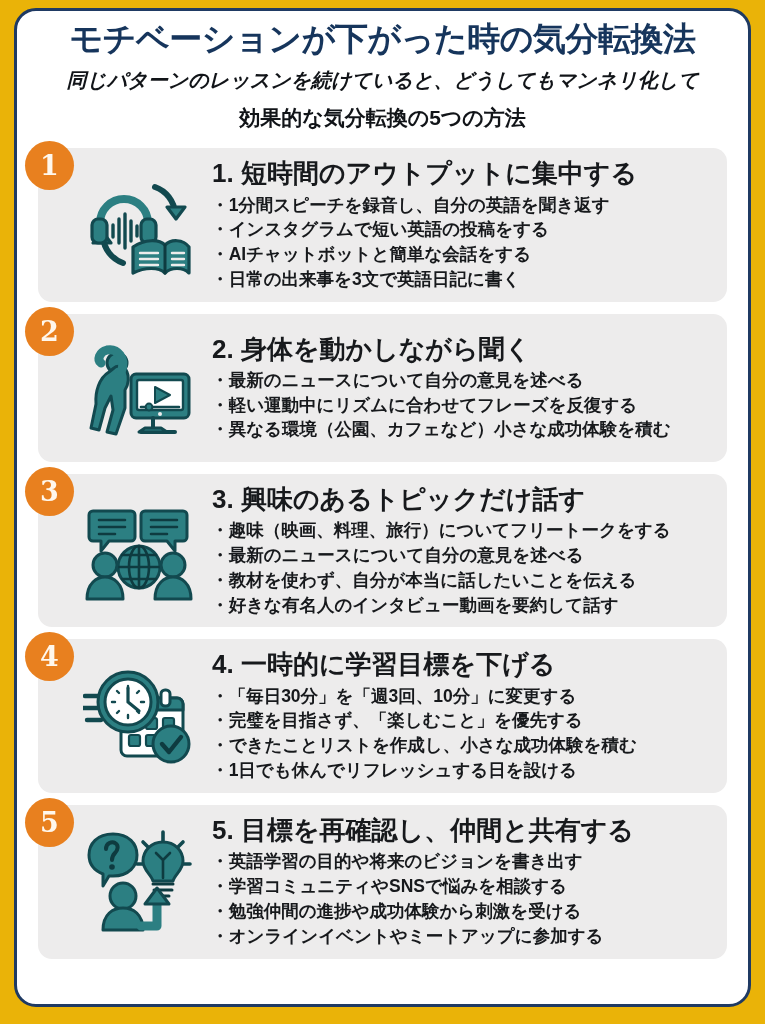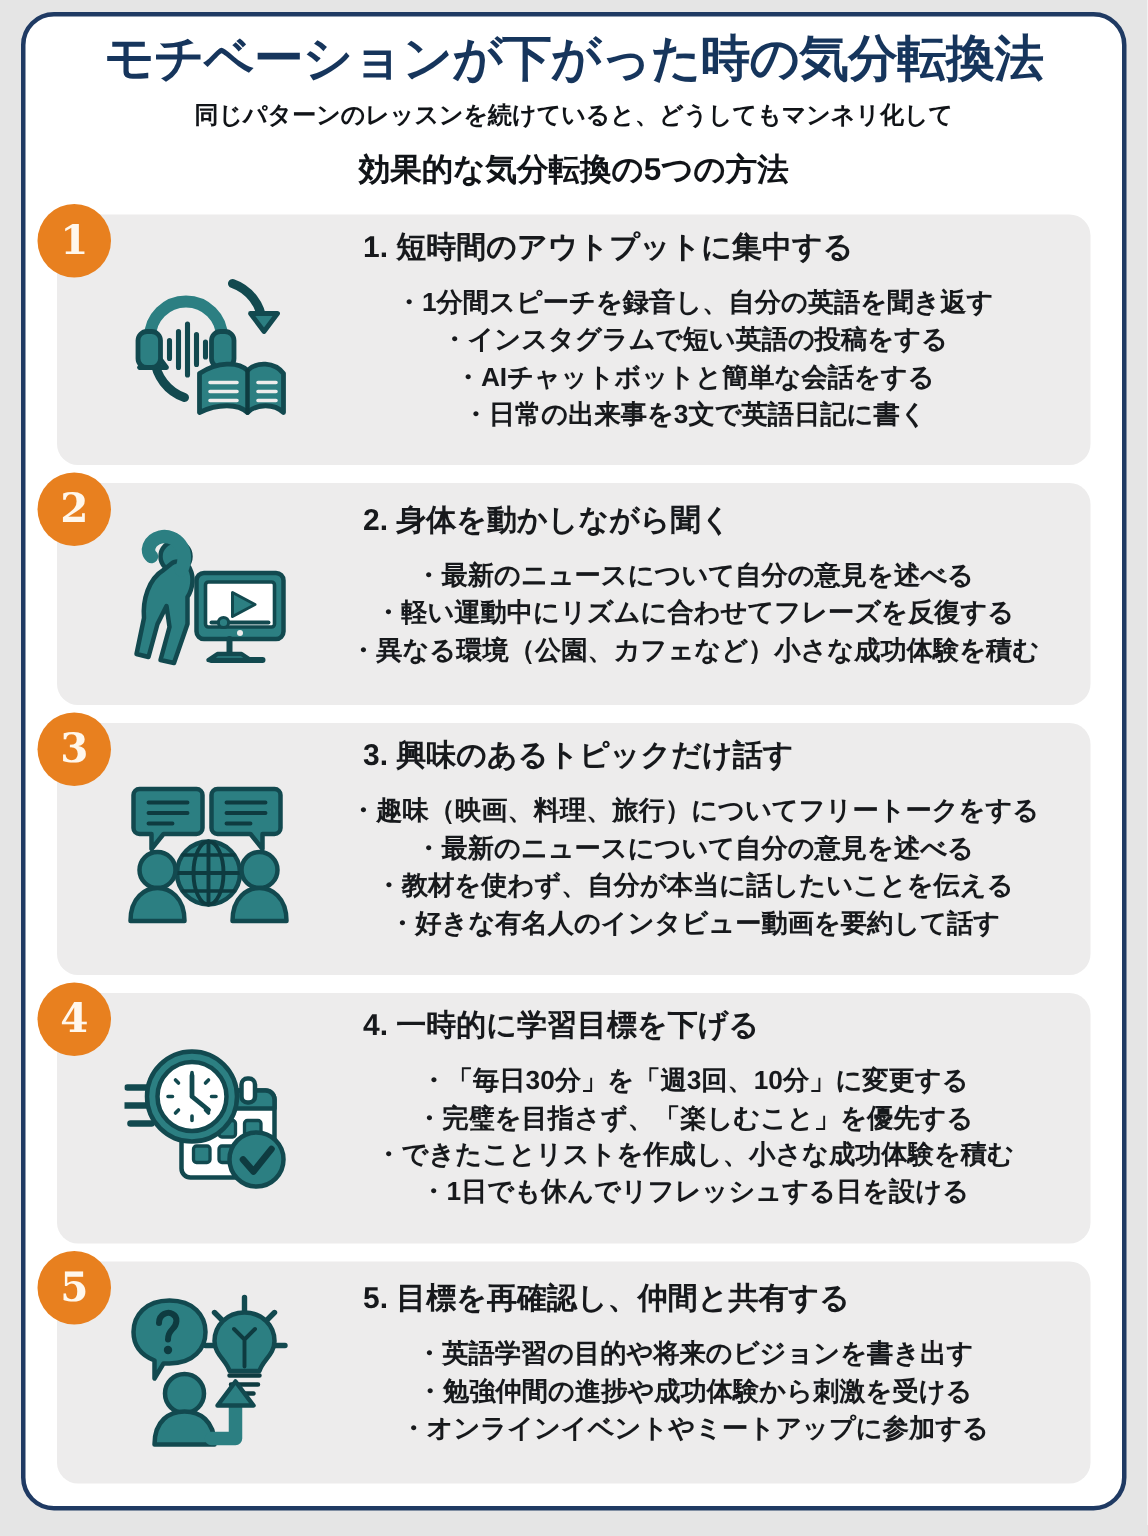--- a/index.html
+++ b/index.html
@@ -11,21 +11,21 @@
     width: 765px;
     height: 1024px;
     font-family: "Liberation Sans", "DejaVu Sans", sans-serif;
     overflow: hidden;
   }
 
   .poster {
     position: relative;
     width: 765px;
     height: 1024px;
-    background: #e5e5e5;
+    background: #eab308;
     box-sizing: border-box;
   }
 
   .frame {
     position: absolute;
     left: 14px;
     top: 8px;
     width: 737px;
     height: 999px;
     border: 3px solid #1F3A63;
@@ -52,24 +52,25 @@
     color: #16355C;
     font-size: 33px;
     font-weight: bold;
     letter-spacing: -0.5px;
     line-height: 1.18;
     margin: 2px 0 8px 0;
     white-space: nowrap;
   }
   .subtitle {
     color: #111418;
-    font-size: 16px;
+    font-size: 20px;
     font-weight: bold;
     line-height: 1.32;
     margin: 0 10px;
+    font-style: italic;
   }
   .subtitle .line {
     display: block;
     white-space: nowrap;
   }
   .section-lead {
     color: #111418;
     font-size: 21px;
     font-weight: bold;
     margin-top: 11px;
@@ -123,32 +124,30 @@
   }
   .icon-wrap svg { display: block; }
 
   .card-body {
     flex: 1 1 auto;
     padding-left: 8px;
     padding-right: 2px;
   }
   .card-title {
     color: #17191C;
-    font-size: 20px;
+    font-size: 26px;
     font-weight: bold;
     line-height: 1.2;
     margin-bottom: 3px;
     white-space: nowrap;
-    margin-left: 30px;
   }
   .bullets {
     list-style: none;
-    margin: 12px;
+    margin: 0;
     padding: 0;
-    text-align: center;
   }
   .bullets li {
     color: #17191C;
     font-size: 17.5px;
     font-weight: bold;
     line-height: 1.42;
     white-space: nowrap;
     text-indent: -0.05em;
   }
   .bullets li::before {
@@ -334,20 +333,21 @@
 
               <path d="M58 100 L74 100 L74 74" fill="none" stroke="#2C7F82" stroke-width="9"></path>
               <path d="M62 78 L74 62 L86 78 Z" fill="#2C7F82"></path>
             </g>
           </svg>
         </div>
         <div class="card-body">
           <div class="card-title">5. 目標を再確認し、仲間と共有する</div>
           <ul class="bullets">
             <li>英語学習の目的や将来のビジョンを書き出す</li>
+            <li>学習コミュニティやSNSで悩みを相談する</li>
             <li>勉強仲間の進捗や成功体験から刺激を受ける</li>
             <li>オンラインイベントやミートアップに参加する</li>
           </ul>
         </div>
       </div>
 
     </div>
   </div>
 </div>
 

